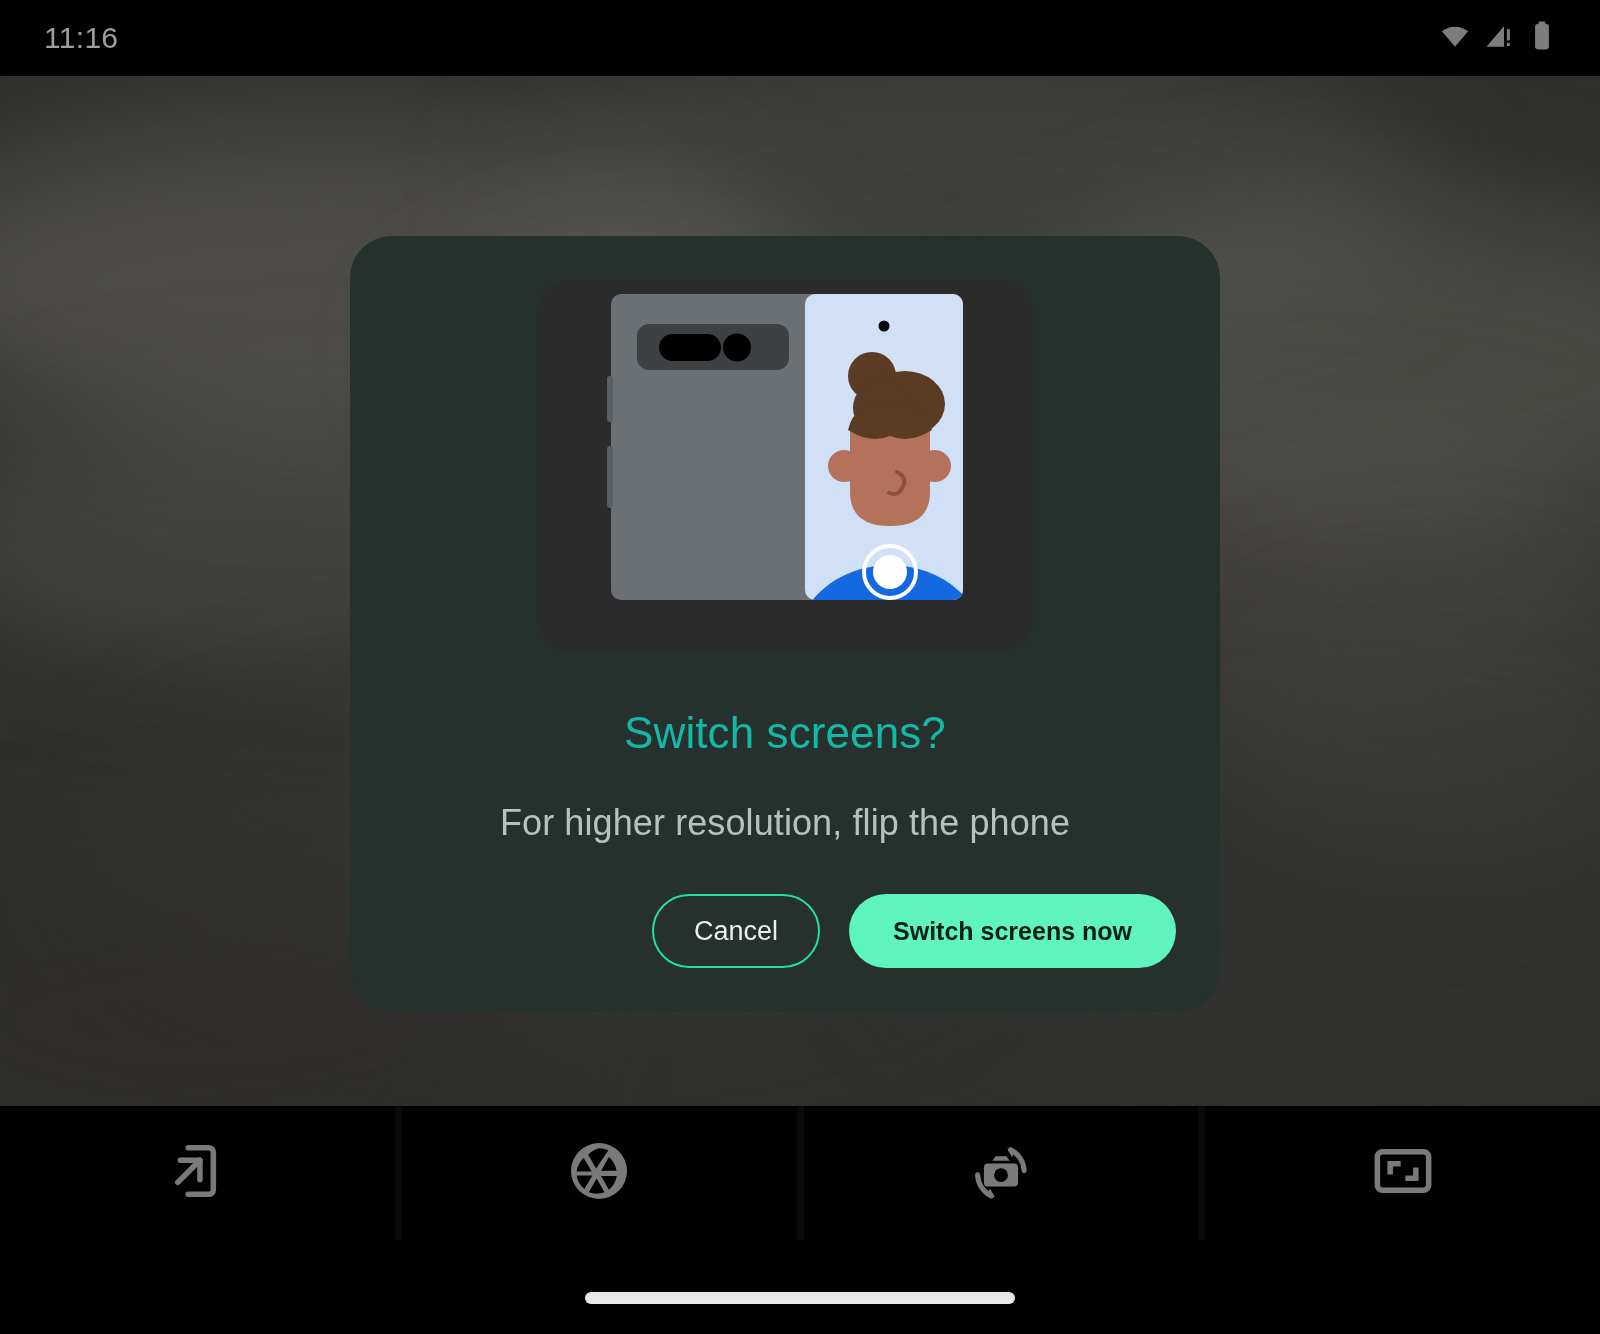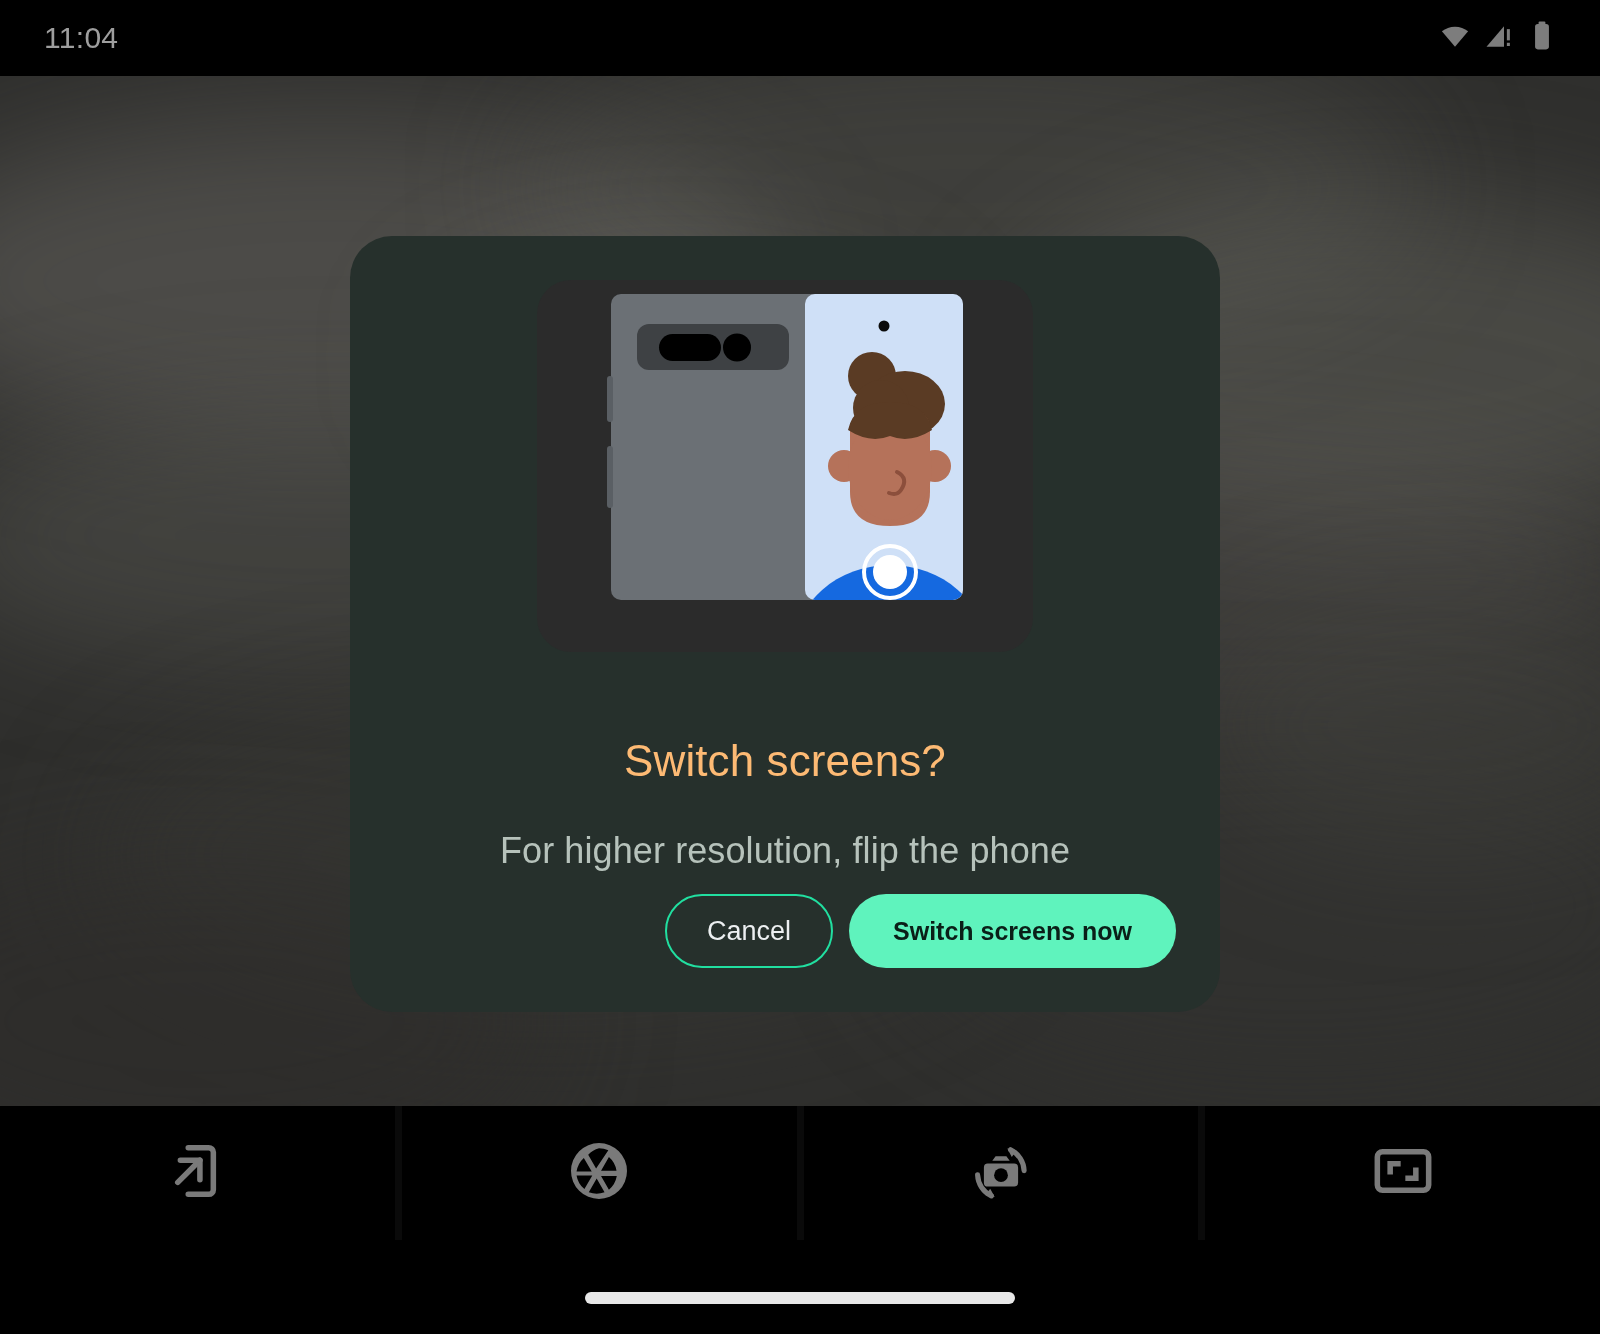--- a/index.html
+++ b/index.html
@@ -43,32 +43,32 @@
     position:absolute; left:350px; top:236px; width:870px; height:776px;
     background:#26302c; border-radius:42px;
     display:flex; flex-direction:column; align-items:center;
   }
 
   
   .illus { margin-top:44px; }
 
   
   .dlg-title {
-    color:#fdba74; font-size:44px; font-weight:400;
-    margin-top:80px; letter-spacing:0.1px;
+    color:#14b8a6; font-size:44px; font-weight:400;
+    margin-top:52px; letter-spacing:0.1px;
   }
   .dlg-subtitle {
     color:#b6c2bb; font-size:36px; font-weight:400;
     margin-top:44px; letter-spacing:0.1px;
   }
 
   
   .actions {
     position:absolute; right:44px; bottom:44px;
-    display:flex; align-items:center; gap:16px;
+    display:flex; align-items:center; gap:29px;
   }
   .btn-outline {
     height:74px; padding:0 40px; border-radius:37px;
     background:transparent; border:2px solid #21dfa0;
     color:#eceff1; font-size:27px; font-family:"Liberation Sans", sans-serif;
     cursor:pointer; display:flex; align-items:center; justify-content:center;
   }
   .btn-filled {
     height:74px; padding:0 44px; border-radius:37px;
     background:#5ff3bd; border:none;
@@ -109,21 +109,21 @@
     <div class="vf-cloud c4"></div>
     <div class="vf-cloud c5"></div>
     <div class="vf-cloud c6"></div>
     <div class="vf-cloud c7"></div>
     <div class="vf-cloud c8"></div>
     <div class="vf-cloud c9"></div>
     <div class="vf-cloud c10"></div>
   </div>
 
   <div class="statusbar">
-    <div class="clock">11:04</div>
+    <div class="clock">11:16</div>
     <div class="sys-icons">
 
       <span>
         <svg width="30" height="30" viewBox="0 0 24 24">
           <path d="M12 20.5 1.5 8.2C4.4 5.9 8.1 4.5 12 4.5s7.6 1.4 10.5 3.7L12 20.5z" fill="#7d7d7d"></path>
         </svg>
       </span>
 
       <span>
         <svg width="30" height="30" viewBox="0 0 24 24">

